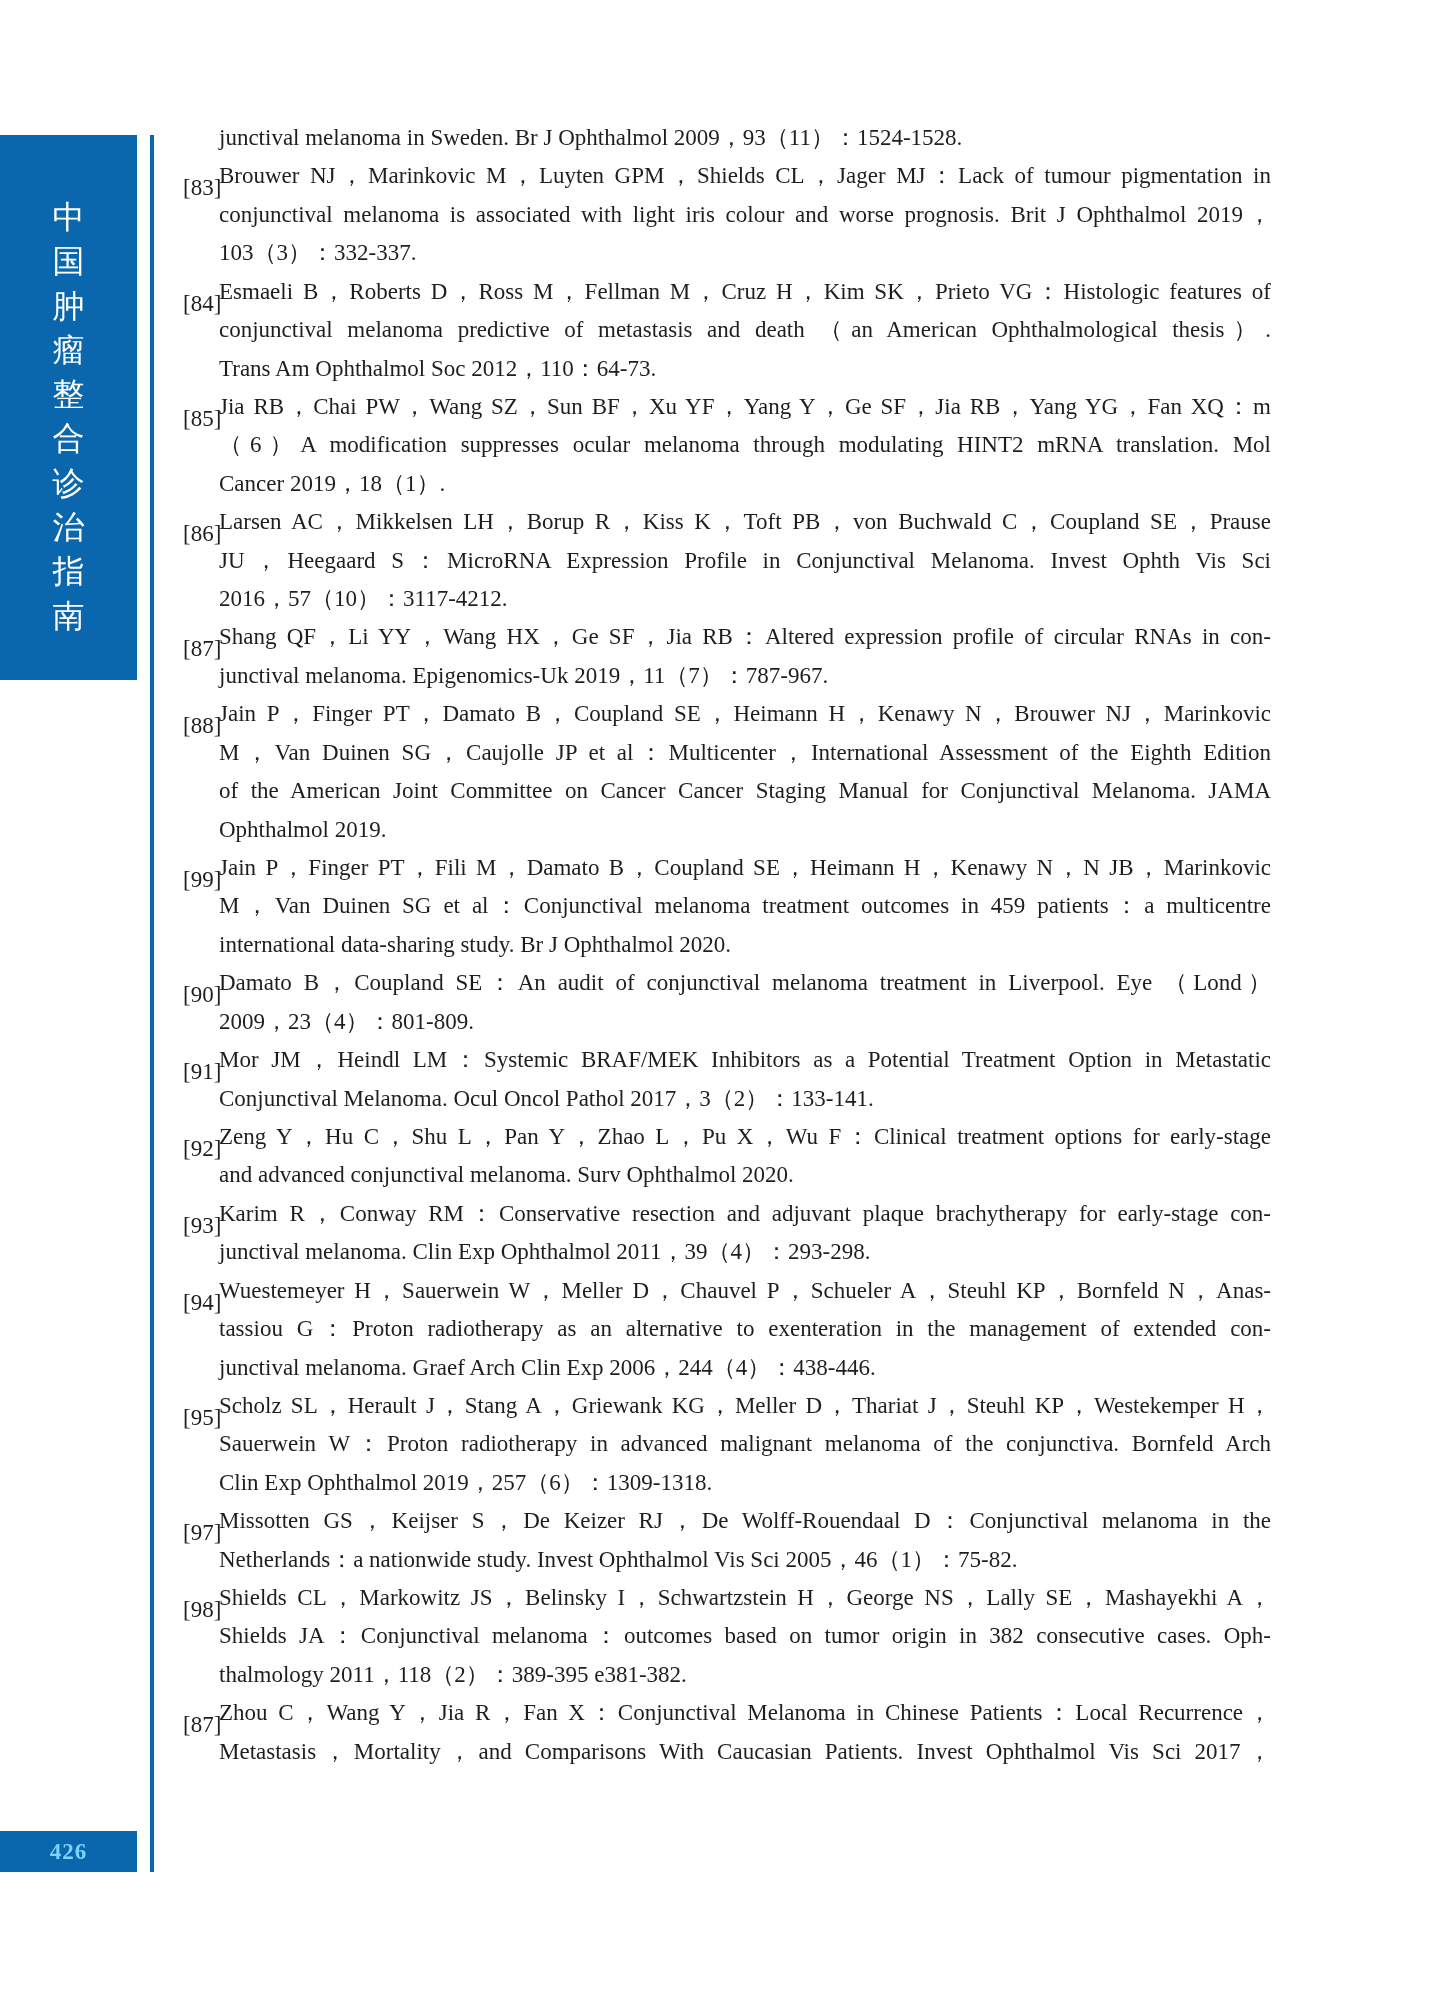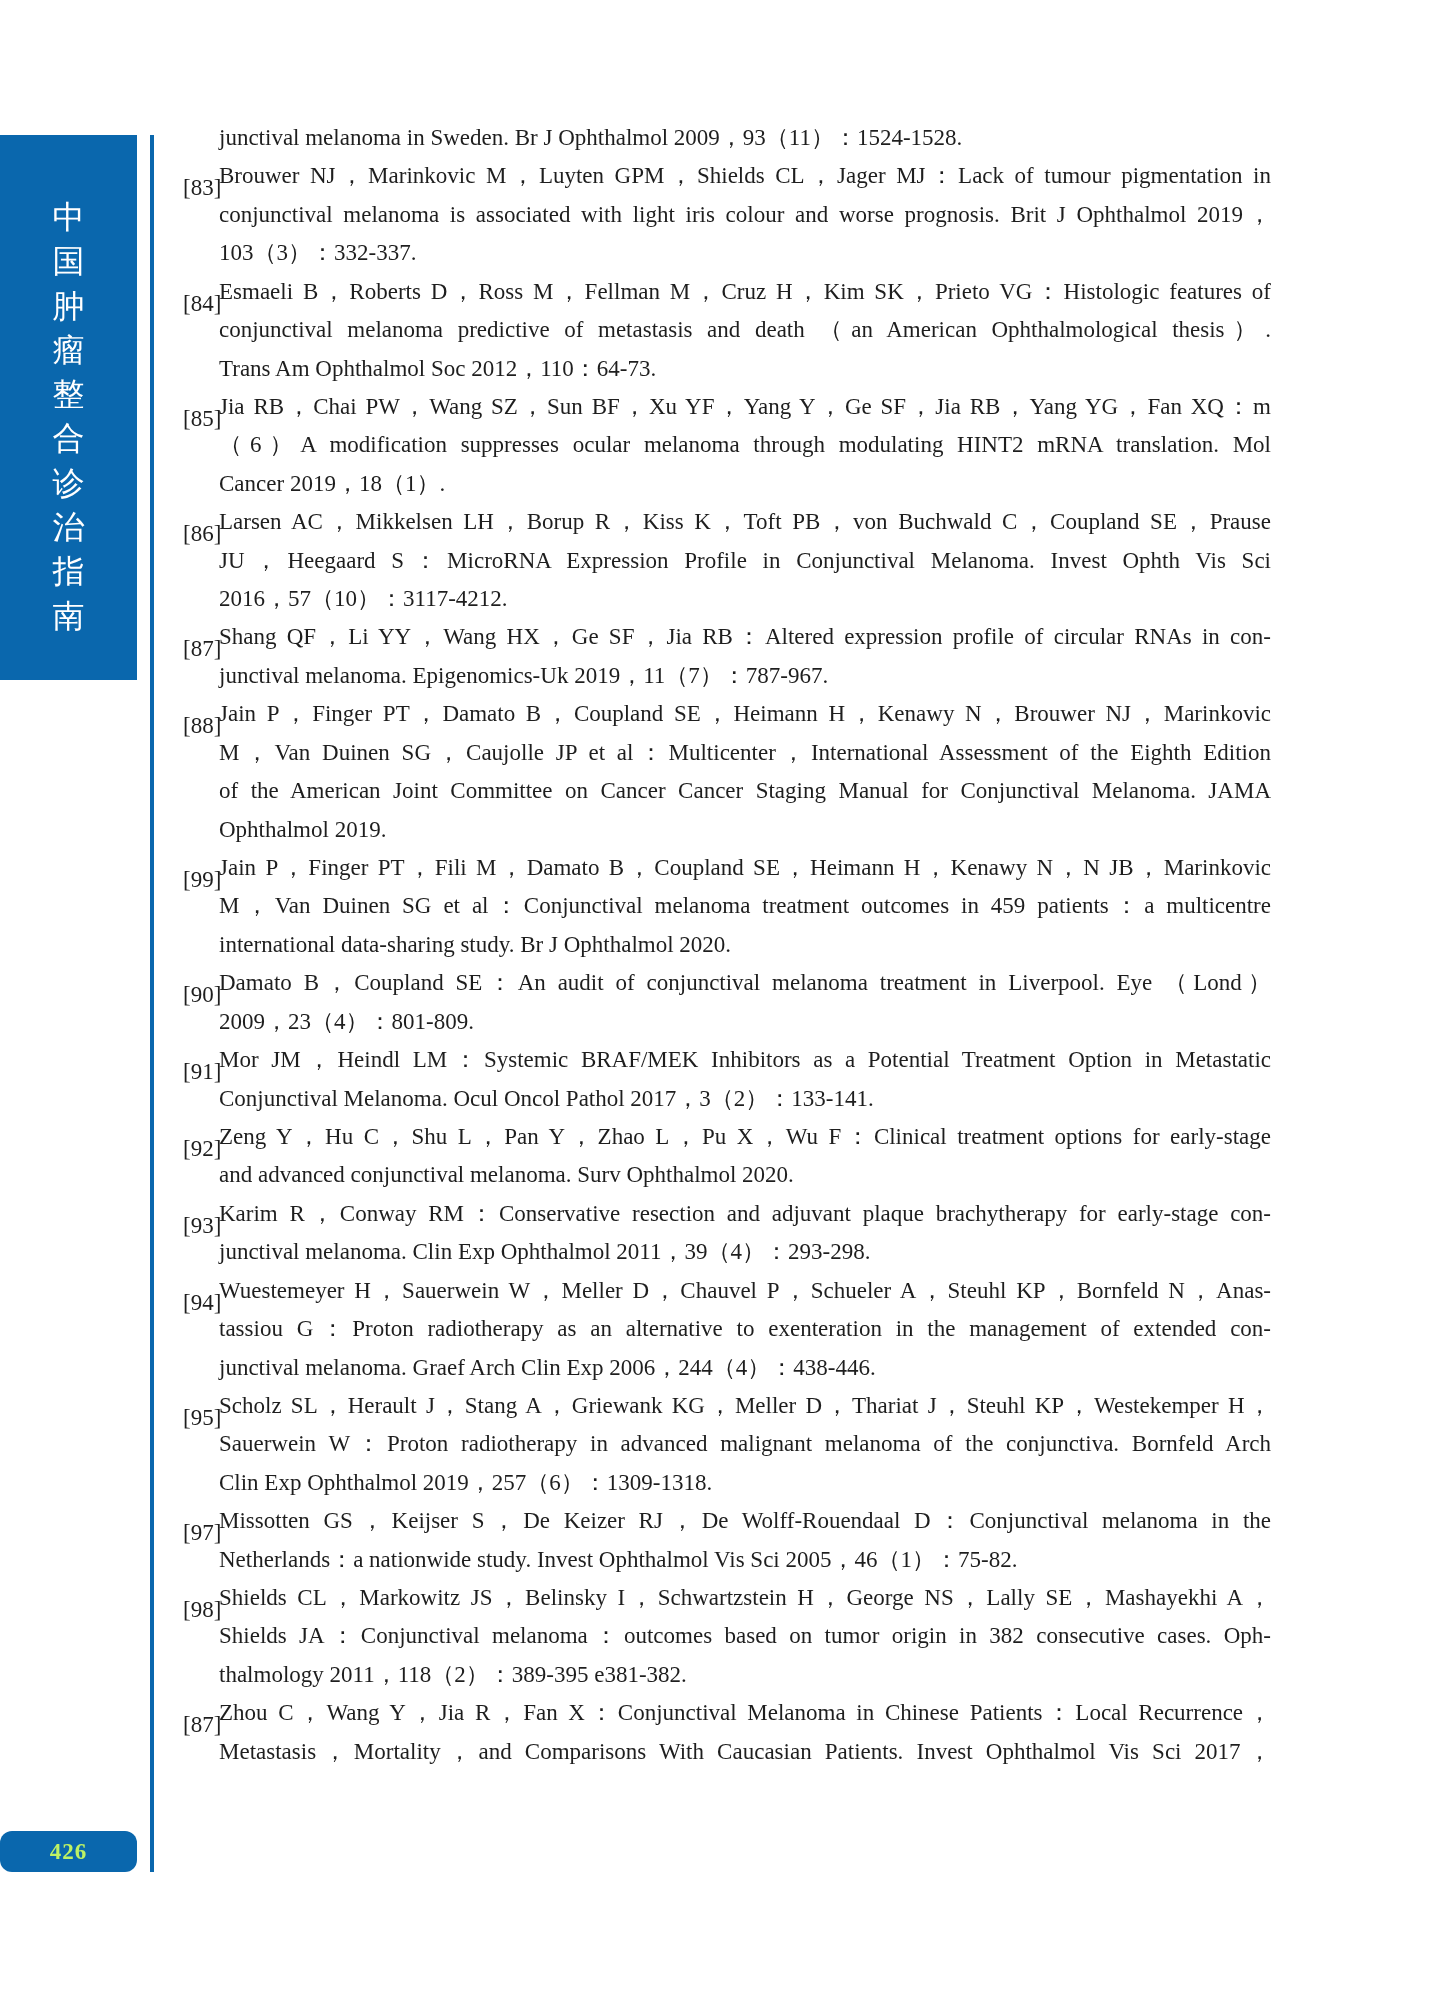--- a/index.html
+++ b/index.html
@@ -24,25 +24,24 @@
 
   
   .vrule {
     position: absolute; left: 150px; top: 135px; width: 4px; height: 1737px;
     background: var(--accent);
   }
 
   
   .page-badge {
     position: absolute; left: 0; top: 1831px; width: 137px; height: 41px;
-    background: var(--accent); color: #bef264;
+    background: var(--accent); color: #7dd3fc;
     display: flex; align-items: center; justify-content: center;
     font-weight: bold; font-size: 23px; letter-spacing: 1px;
     font-family: "Liberation Serif", "DejaVu Serif", serif;
-    border-radius: 12px;
   }
 
   
   .content {
     position: absolute; left: 183px; top: 119px; width: 1088px;
     color: var(--ink); font-size: 23px; line-height: 38.42px;
   }
   .ref { position: relative; padding-left: 36px; }
   .ref .num { position: absolute; left: 0; top: 12px; }
   .line { text-align: justify; text-align-last: justify; white-space: normal; }

